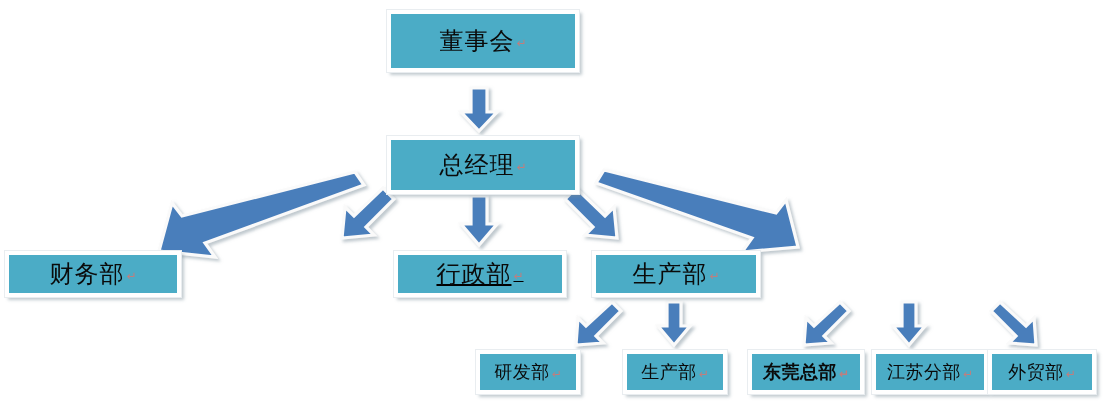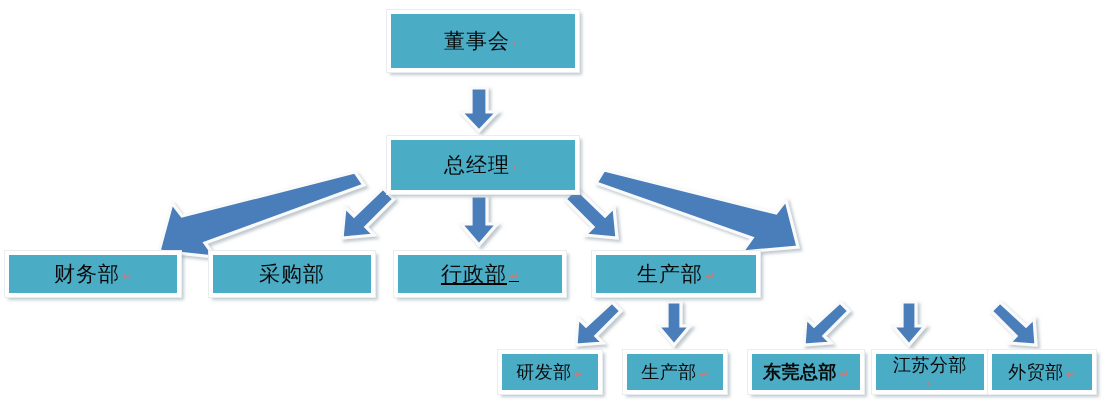--- a/index.html
+++ b/index.html
@@ -31,21 +31,21 @@
     border: 4px solid #FFFFFF;
     outline: 1px solid #E9EDF0;
     display: flex;
     align-items: center;
     justify-content: center;
     box-shadow: 3px 3px 3px rgba(120,140,150,0.45);
     user-select: none;
   }
   .node .label {
     color: #0a0a0a;
-    font-size: 21px;
+    font-size: 24px;
     line-height: 1;
     letter-spacing: 1px;
     white-space: nowrap;
     font-family: "DejaVu Sans", "Liberation Sans", sans-serif;
   }
   .node.small .label { font-size: 18px; letter-spacing: 0.5px; }
   .pilcrow {
     color: #BE7F7F;
     font-size: 12px;
     margin-left: 2px;
@@ -135,51 +135,48 @@
   <div class="node" style="left:387px; top:136px; width:192px; height:58px;">
     <span class="label">总经理</span>
       <span class="pilcrow">↵</span>
   </div>
 
   <div class="node" style="left:5px; top:251px; width:176px; height:46px;text-align:right;">
     <span class="label">财务部</span>
       <span class="pilcrow">↵</span>
   </div>
 
-  <div class="node" style="left:209px; top:251px; width:166px; height:46px;">
-    <span class="label">采购部</span>
-  </div>
 
   <div class="node" style="left:394px; top:251px; width:172px; height:46px;text-decoration:underline;">
     <span class="label">行政部</span>
       <span class="pilcrow">↵</span>
   </div>
 
   <div class="node" style="left:592px; top:251px; width:168px; height:46px;">
     <span class="label">生产部</span>
       <span class="pilcrow">↵</span>
   </div>
 
 
-  <div class="node small" style="left:498px; top:350px; width:104px; height:44px;">
+  <div class="node small" style="left:476px; top:350px; width:104px; height:44px;">
     <span class="label">研发部</span>
       <span class="pilcrow">↵</span>
   </div>
 
   <div class="node small" style="left:623px; top:350px; width:104px; height:44px;">
     <span class="label">生产部</span>
       <span class="pilcrow">↵</span>
   </div>
 
   <div class="node small" style="left:748px; top:350px; width:116px; height:44px;font-weight:bold;">
     <span class="label">东莞总部</span>
       <span class="pilcrow">↵</span>
   </div>
 
-  <div class="node small" style="left:872px; top:350px; width:116px; height:44px;flex-direction:column;">
+  <div class="node small" style="left:872px; top:350px; width:116px; height:44px;">
     <span class="label">江苏分部</span>
       <span class="pilcrow">↵</span>
   </div>
 
   <div class="node small" style="left:988px; top:350px; width:108px; height:44px;">
     <span class="label">外贸部</span>
       <span class="pilcrow">↵</span>
   </div>
 
 </div>

